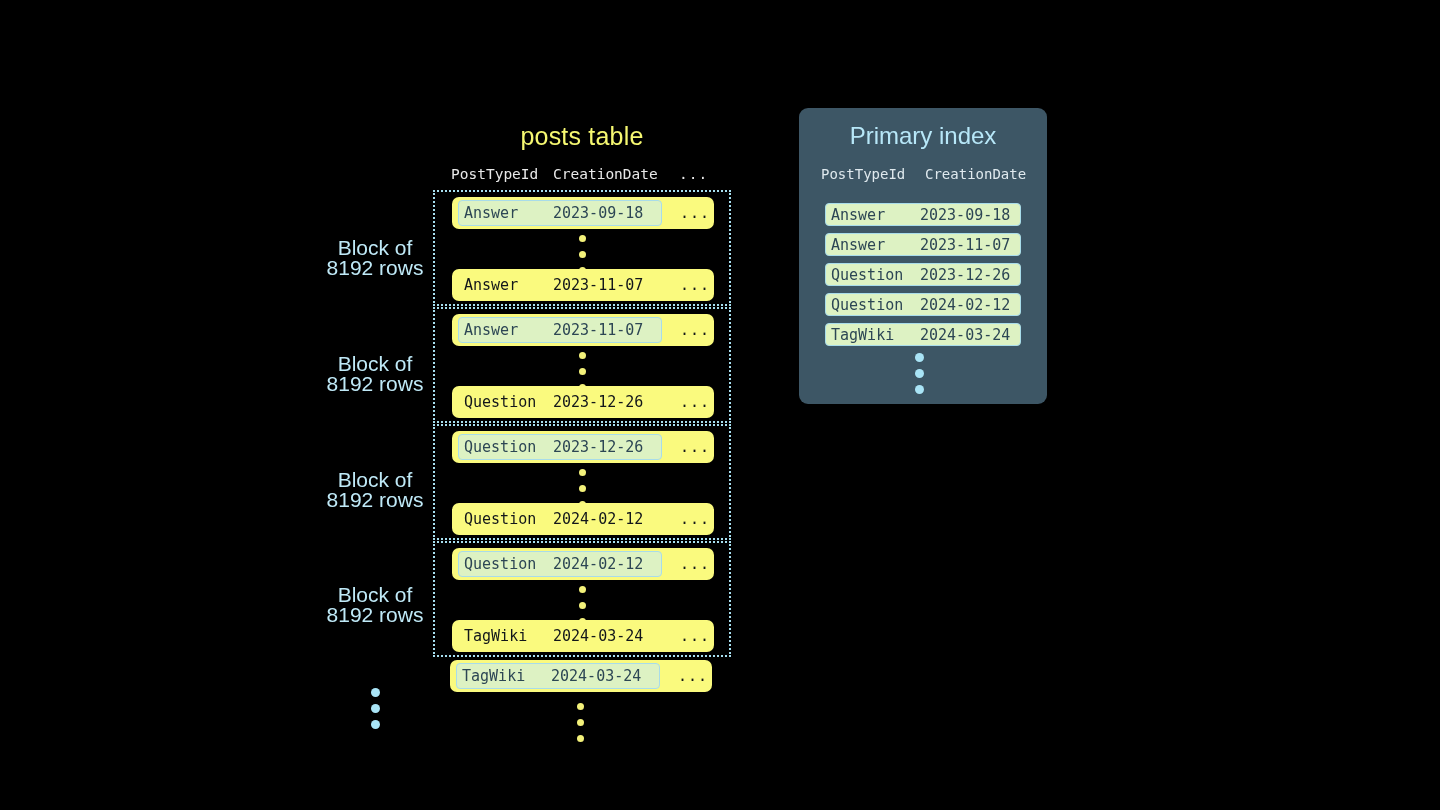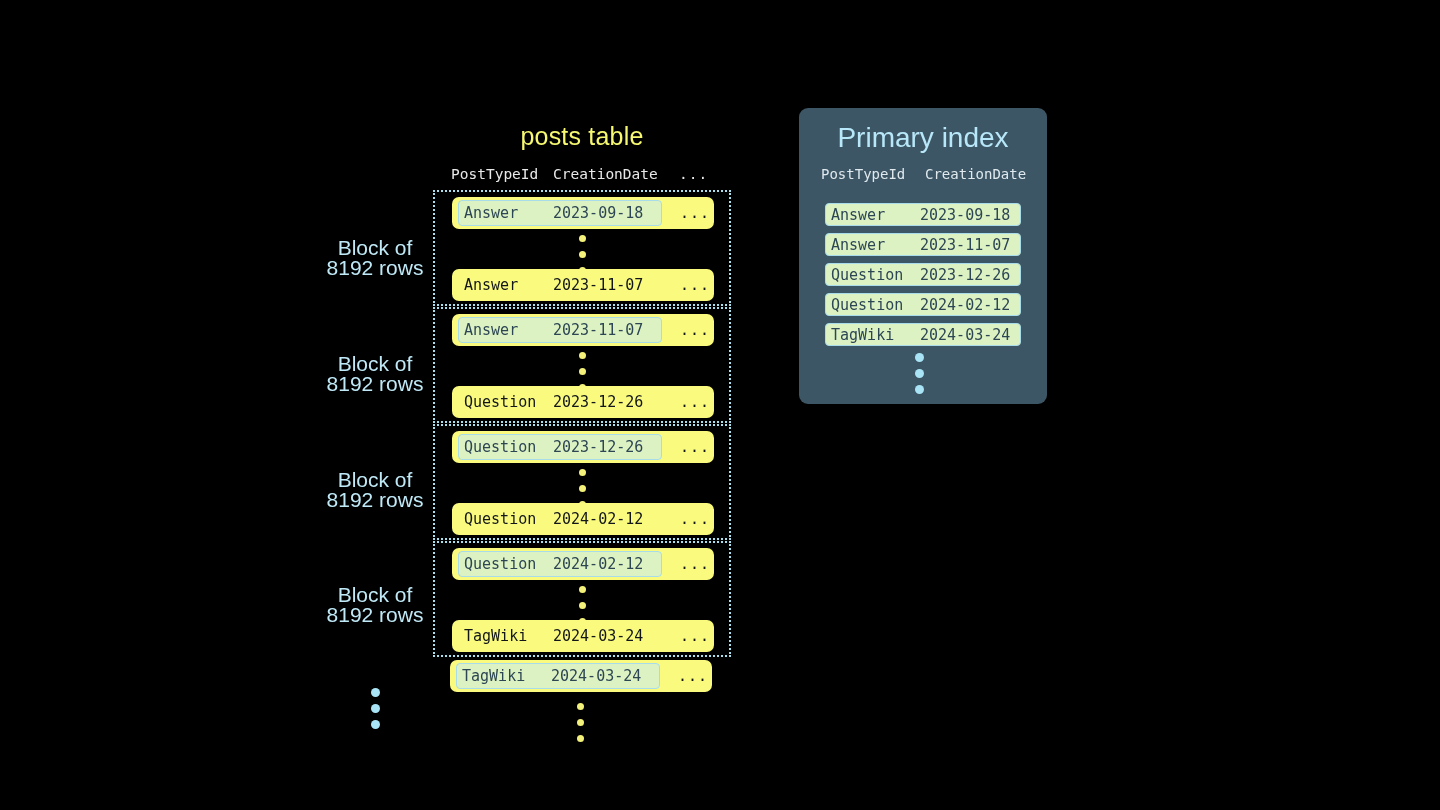--- a/index.html
+++ b/index.html
@@ -141,21 +141,21 @@
     height: 296px;
     background: #3d5665;
     border-radius: 9px;
   }
   #primary-index-title {
     position: absolute;
     left: 0;
     top: 14px;
     width: 248px;
     text-align: center;
-    font-size: 28px;
+    font-size: 24px;
     color: #b7e7f8;
   }
   #index-col-headers {
     position: absolute;
     left: 0;
     top: 58px;
     width: 248px;
     height: 20px;
     font-family: "DejaVu Sans Mono", monospace;
     font-size: 14px;

